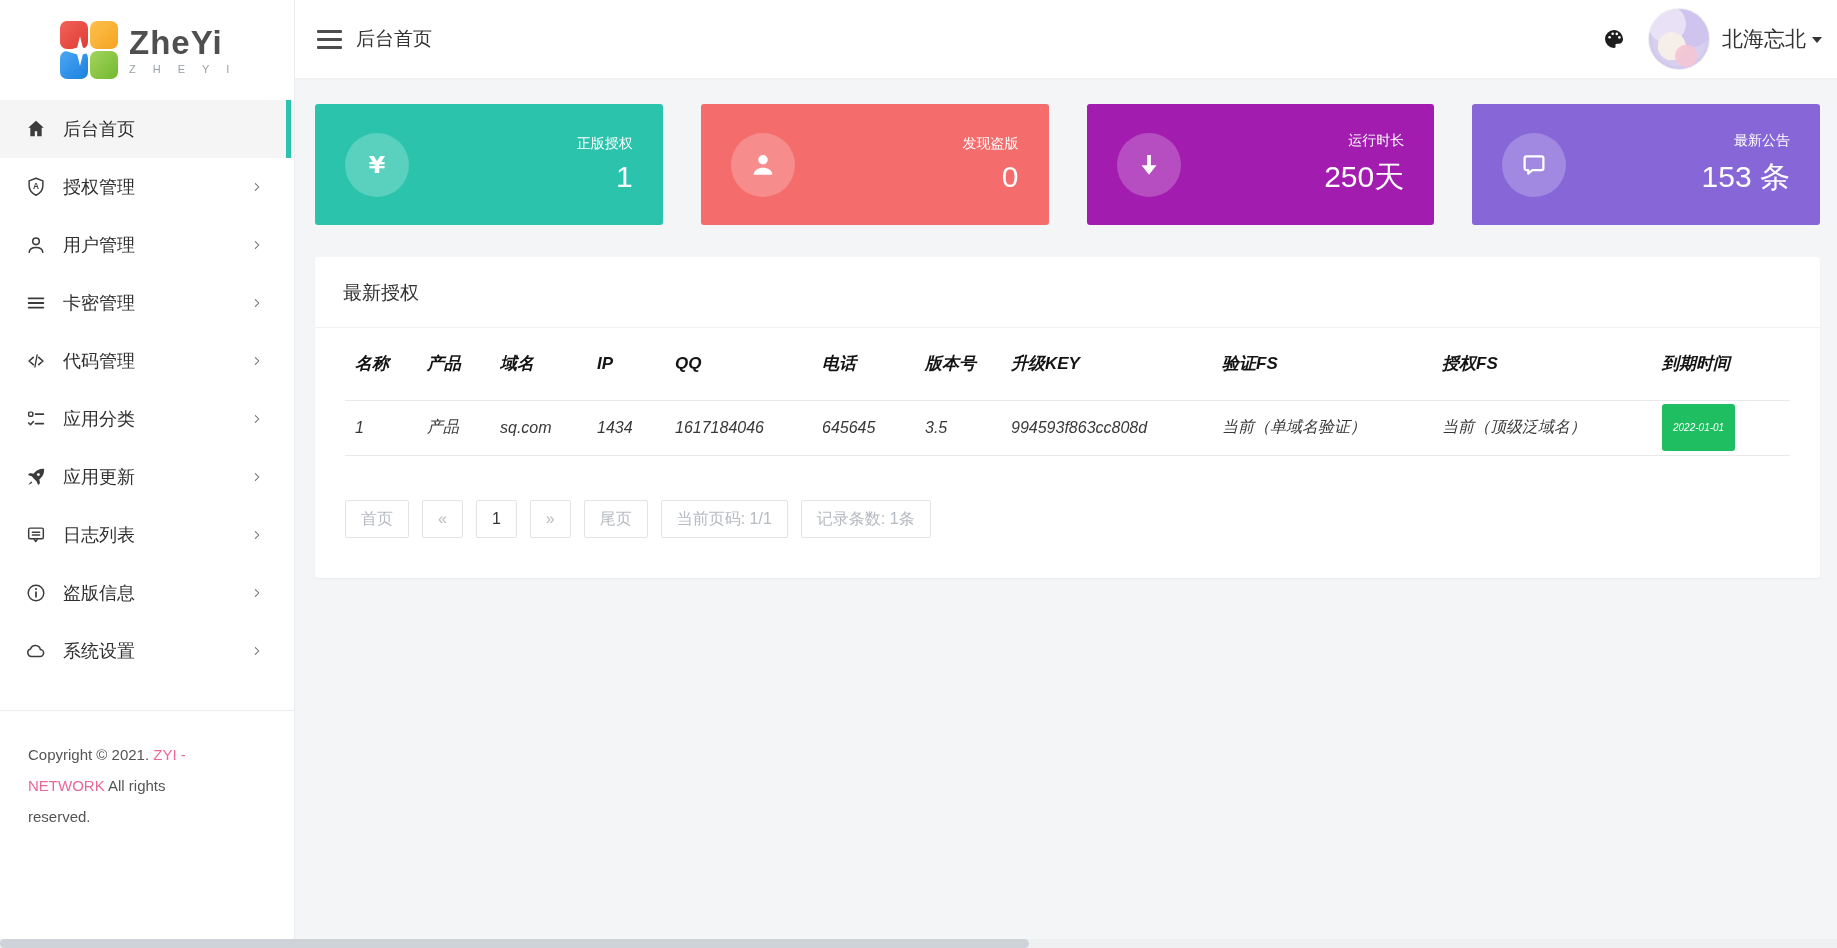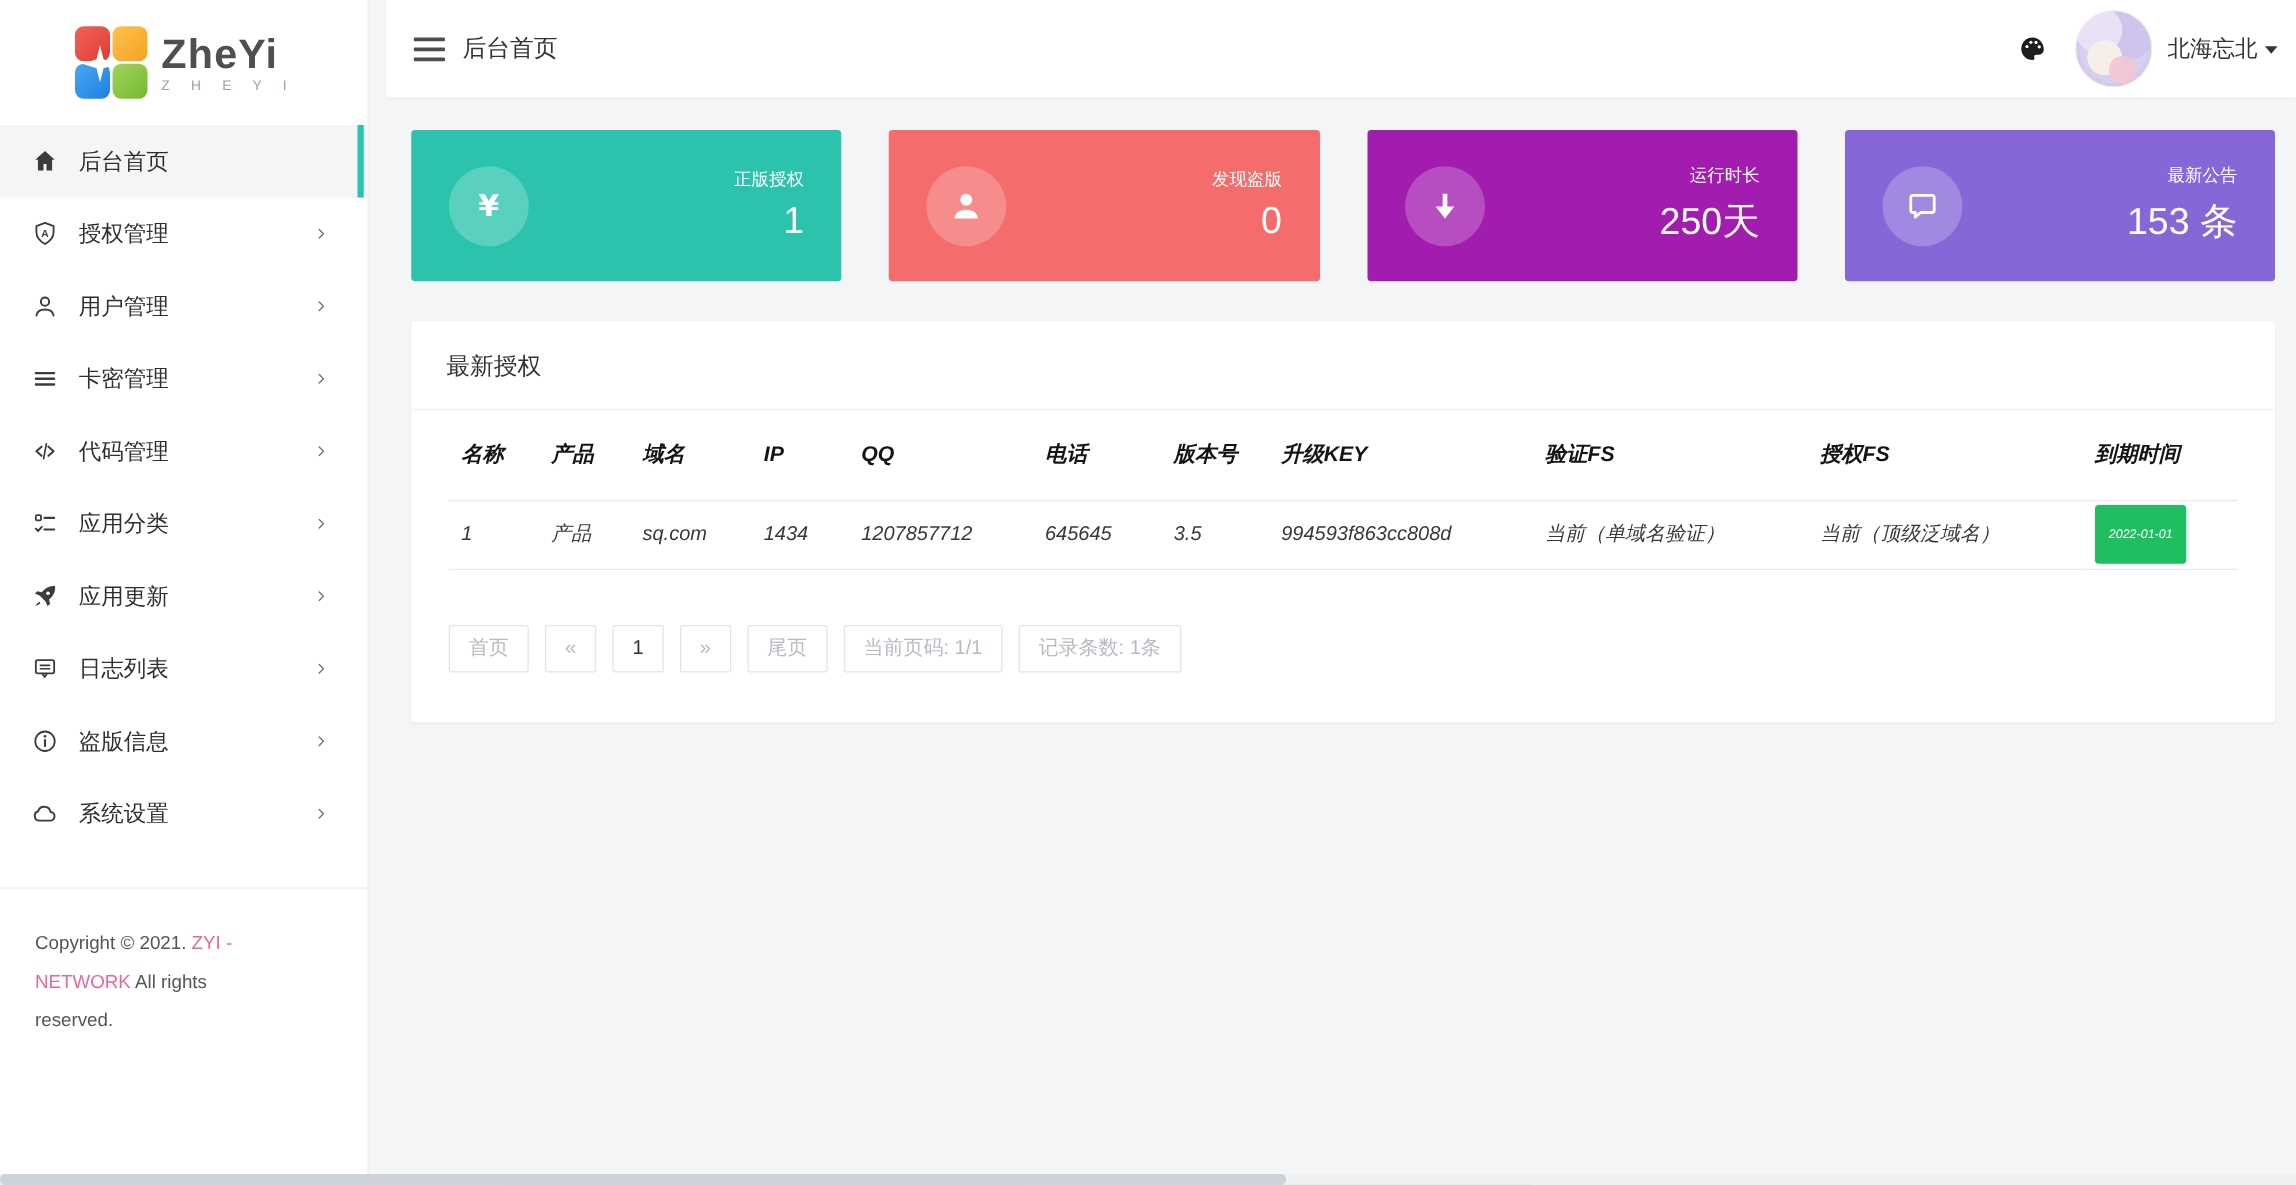--- a/index.html
+++ b/index.html
@@ -1,21 +1,21 @@
 <!DOCTYPE html>
 <html><head>
 <meta charset="utf-8">
 <style>
   * { box-sizing: border-box; margin: 0; padding: 0; }
   html,body { width:1837px; height:948px; }
   body {
     font-family: "Liberation Sans", "DejaVu Sans", sans-serif;
     background:#f3f5f7; overflow:hidden; color:#333;
   }
-  .app { display:flex; width:100%; height:100%;gap:14px; }
+  .app { display:flex; width:100%; height:100%; }
 
   
   .sidebar { width:295px; min-width:295px; background:#fff; border-right:1px solid #ececec;
              display:flex; flex-direction:column; position:relative; z-index:3; }
   .logo-block { height:100px; display:flex; align-items:center; padding-left:60px; }
   .logo-mark { width:58px; height:58px; display:grid; grid-template-columns:1fr 1fr;
                grid-template-rows:1fr 1fr; gap:2px; position:relative; flex:none; }
   .logo-mark i { border-radius:7px; }
   .lg1 { background:linear-gradient(135deg,#f0635a,#df3b32); }
   .lg2 { background:linear-gradient(135deg,#fdc14d,#f5a321); }
@@ -53,21 +53,21 @@
   .palette-btn { width:24px; height:24px; color:#1d1d1d; cursor:pointer; margin-right:22px; }
   .palette-btn svg { width:100%; height:100%; display:block; }
   .avatar { width:62px; height:62px; border-radius:50%; cursor:pointer; margin-right:12px;
             background:
               radial-gradient(circle at 62% 78%, rgba(244,197,211,.9) 0 18%, transparent 19%),
               radial-gradient(circle at 38% 62%, #f6efe9 0 26%, transparent 27%),
               radial-gradient(circle at 30% 25%, #e9e2f7 0 30%, transparent 31%),
               radial-gradient(circle at 70% 30%, #cfc4ee 0 34%, transparent 35%),
               radial-gradient(circle at 50% 50%, #d9d0f0 0 60%, #b9abdf 100%);
             border:1px solid #eee; }
-  .user-name { font-size:18px; color:#333; display:flex; align-items:center; cursor:pointer; }
+  .user-name { font-size:21px; color:#333; display:flex; align-items:center; cursor:pointer; }
   .caret { width:0; height:0; border-left:5px solid transparent; border-right:5px solid transparent;
            border-top:6px solid #333; margin-left:6px; margin-top:2px; }
 
   .content { flex:1; padding:26px 17px 0 20px; overflow:hidden; }
 
   
   .cards { display:flex; gap:38px; }
   .card { flex:1; height:121px; border-radius:3px; color:#fff; display:flex;
           align-items:center; padding:0 30px; }
   .card-icon { width:64px; height:64px; border-radius:50%; background:rgba(255,255,255,.22);
@@ -388,21 +388,21 @@
                   <th>授权FS</th>
                   <th>到期时间</th>
                 </tr>
               </thead>
             <tbody id="tbody">
                 <tr>
                   <td>1</td>
                   <td>产品</td>
                   <td>sq.com</td>
                   <td>1434</td>
-                  <td>1207857712</td>
+                  <td>1617184046</td>
                   <td>645645</td>
                   <td>3.5</td>
                   <td>994593f863cc808d</td>
                   <td>当前（单域名验证）</td>
                   <td>当前（顶级泛域名）</td>
                   <td><span class="expiry-badge" style="background:#1fbf61">2022-01-01</span></td>
                 </tr>
               </tbody>
           </table>
         </div>

